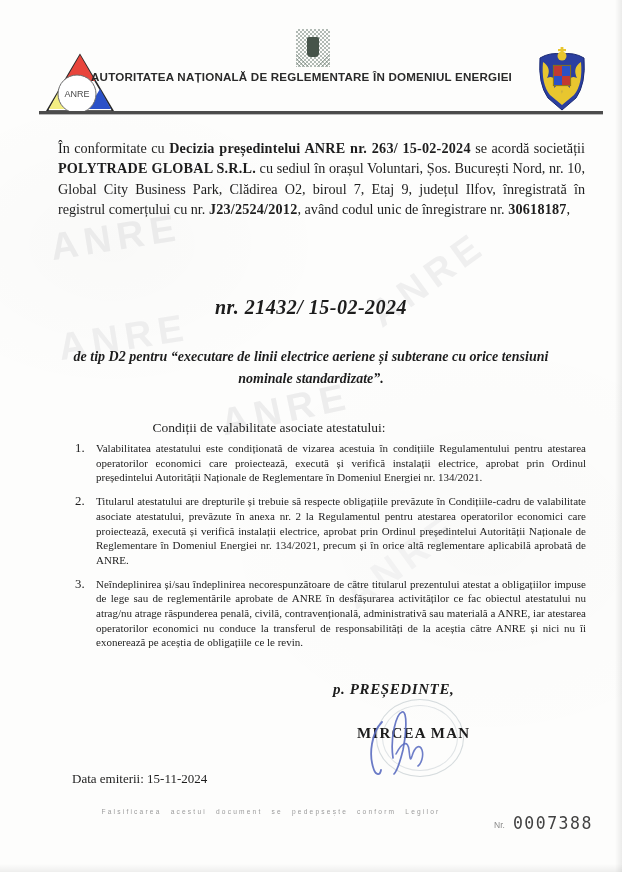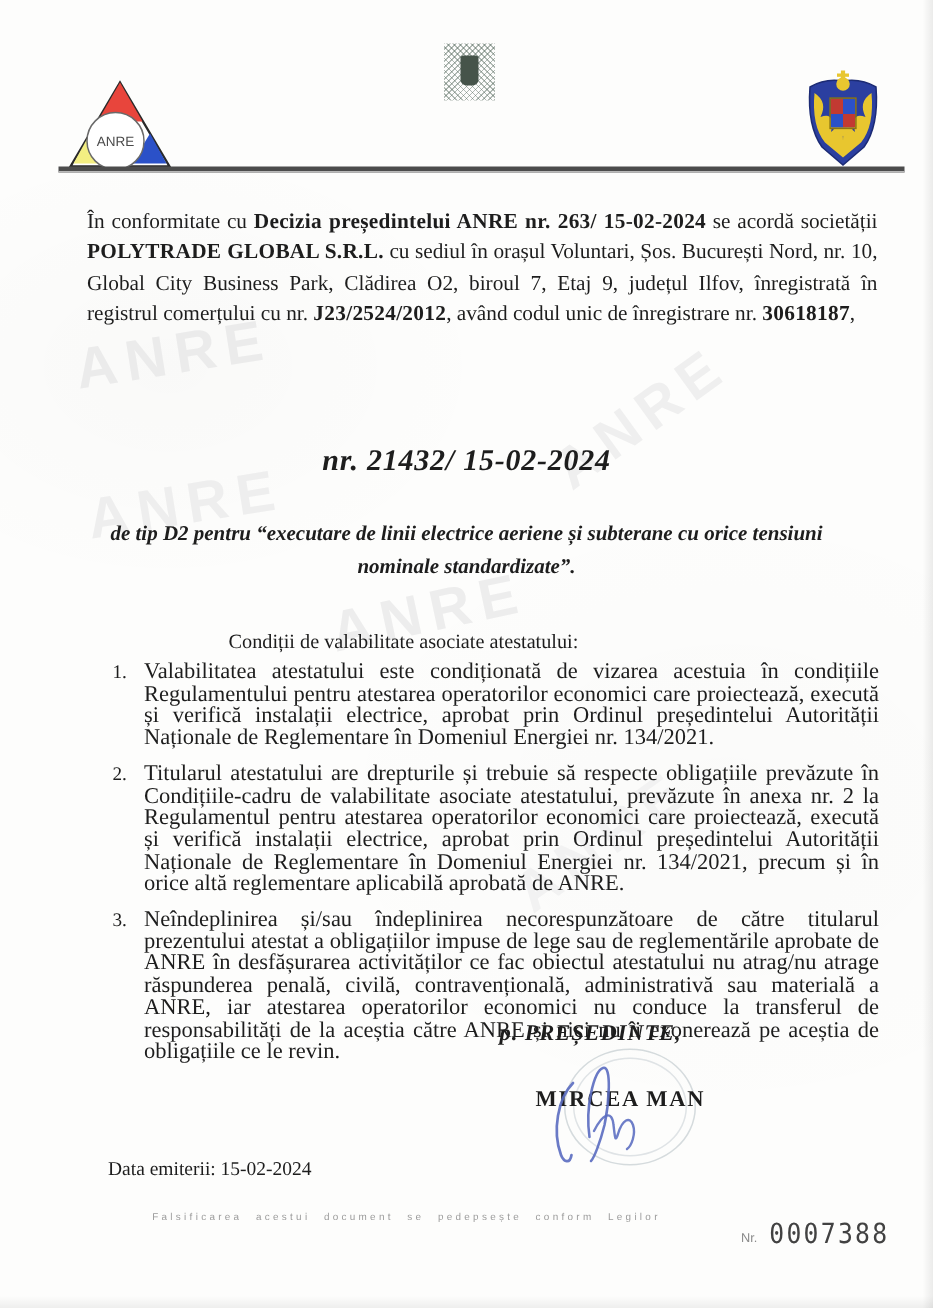--- a/index.html
+++ b/index.html
@@ -52,21 +52,21 @@
     font-size:20px;font-style:italic;font-weight:bold;letter-spacing:0.5px;}
   .subtitle{position:absolute;left:71px;top:346px;width:480px;margin:0;text-align:center;
     font-size:14px;font-style:italic;font-weight:bold;line-height:1.55;}
 
   
   .cond-heading{position:absolute;left:0;top:420px;width:538px;margin:0;text-align:center;
     font-size:13.5px;}
   .cond-list{position:absolute;left:75px;top:441px;width:511px;}
   .cond-item{display:flex;margin-bottom:9px;}
   .cond-num{width:21px;flex:none;font-size:12.8px;line-height:14.7px;}
-  .cond-text{flex:1;font-size:15px;line-height:14.7px;text-align:justify;}
+  .cond-text{flex:1;font-size:11px;line-height:14.7px;text-align:justify;}
 
   
   .sig-role{position:absolute;left:333px;top:681px;margin:0;font-size:15px;font-weight:bold;letter-spacing:0.6px;font-style:italic;}
   .round-stamp{position:absolute;left:376px;top:699px;width:86px;height:76px;border-radius:50%;
     border:1.6px solid rgba(148,163,172,0.38);}
   .round-stamp::after{content:"";position:absolute;left:5px;top:5px;right:5px;bottom:5px;
     border-radius:50%;border:1px solid rgba(148,163,172,0.28);}
   .sig-name{position:absolute;left:357px;top:725px;margin:0;font-size:15px;font-weight:bold;letter-spacing:1.2px;}
   .sig-scribble{position:absolute;left:366px;top:698px;width:80px;height:86px;}
 
@@ -97,20 +97,21 @@
 
   <svg class="anre-logo" viewBox="0 0 68 61">
     <polygon points="34,2 1,58 67,58" fill="#ffffff" stroke="#2a2a2a" stroke-width="1.6"></polygon>
     <polygon points="34,2 49,28 19,28" fill="#e8453c"></polygon>
     <polygon points="3,56 26,56 14,36" fill="#f3ee82"></polygon>
     <polygon points="65,56 42,56 54,36" fill="#2b51c8"></polygon>
     <circle cx="31" cy="41" r="19" fill="#ffffff" stroke="#6a6a6a" stroke-width="1"></circle>
     <text x="31" y="44" text-anchor="middle" font-family="Liberation Sans, sans-serif" font-size="9" fill="#4a4a4a">ANRE</text>
   </svg>
 
+  <div class="authority-name">AUTORITATEA NAȚIONALĂ DE REGLEMENTARE ÎN DOMENIUL ENERGIEI</div>
 
   <svg class="coa" viewBox="0 0 50 70">
     <path d="M3,14 Q1,40 11,54 L25,66 L39,54 Q49,40 47,14 Q37,8 25,10 Q13,8 3,14 Z" fill="#2b3fa0" stroke="#1c2b74" stroke-width="1"></path>
     <path d="M6,18 Q4,40 13,51 L25,61 L37,51 Q46,40 44,18 Q35,24 40,34 Q30,30 33,44 Q25,36 25,50
              Q25,36 17,44 Q20,30 10,34 Q15,24 6,18 Z" fill="#e8c62f"></path>
     <circle cx="25" cy="12" r="4.5" fill="#e8c62f"></circle>
     <rect x="23.6" y="3" width="2.8" height="7" fill="#e8c62f"></rect>
     <rect x="21" y="5" width="8" height="2.2" fill="#e8c62f"></rect>
     <g>
       <rect x="17" y="22" width="8" height="10" fill="#c23a32"></rect>
@@ -147,21 +148,21 @@
 
   <p class="sig-role">p. PREȘEDINTE,</p>
   <div class="round-stamp"></div>
   <p class="sig-name">MIRCEA MAN</p>
   <svg class="sig-scribble" viewBox="0 0 80 86">
     <path d="M16,24 C6,34 2,56 8,72 C10,77 14,78 15,72" fill="none" stroke="#5a6cc0" stroke-width="1.8" stroke-linecap="round" opacity="0.9"></path>
     <path d="M27,60 C24,40 30,16 36,14 C42,12 40,38 37,52 C34,64 30,74 28,76" fill="none" stroke="#5a6cc0" stroke-width="1.7" stroke-linecap="round" opacity="0.9"></path>
     <path d="M30,56 C36,44 42,42 43,52 C44,60 44,64 46,58 C49,48 54,46 56,52 C58,58 55,66 52,68" fill="none" stroke="#5a6cc0" stroke-width="1.6" stroke-linecap="round" opacity="0.88"></path>
   </svg>
 
-  <p class="issue-date">Data emiterii: 15-02-2024</p>
+  <p class="issue-date">Data emiterii: 15-11-2024</p>
   <p class="warning">Falsificarea acestui document se pedepsește conform Legilor</p>
   <div class="serial">
     <span class="serial-label">Nr.</span>
     <span class="serial-number">0007388</span>
   </div>
 
   <div class="edge-right"></div>
   <div class="edge-bottom"></div>
 </div>
 

